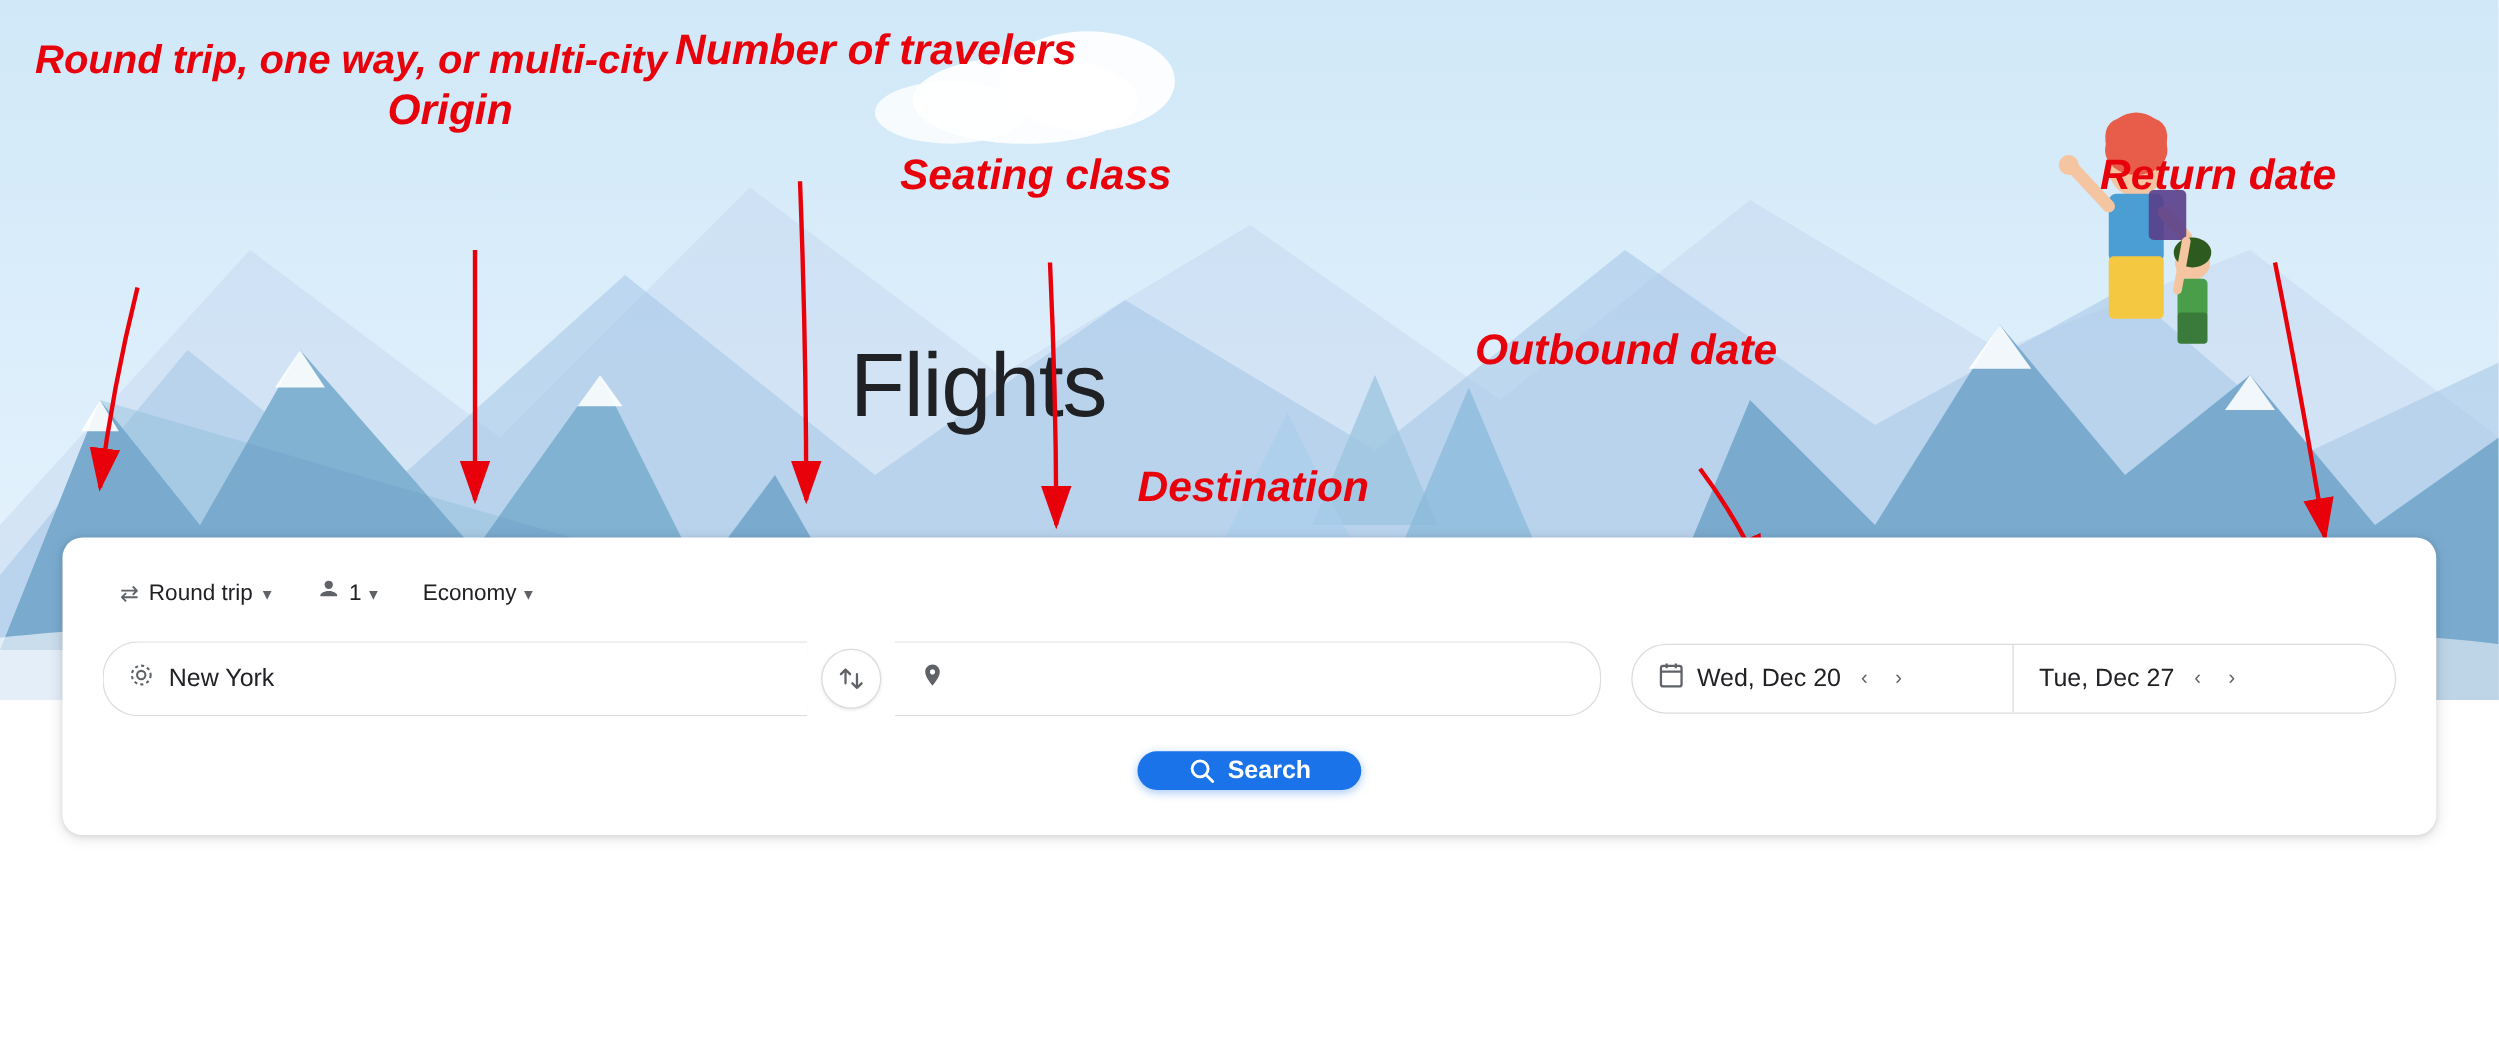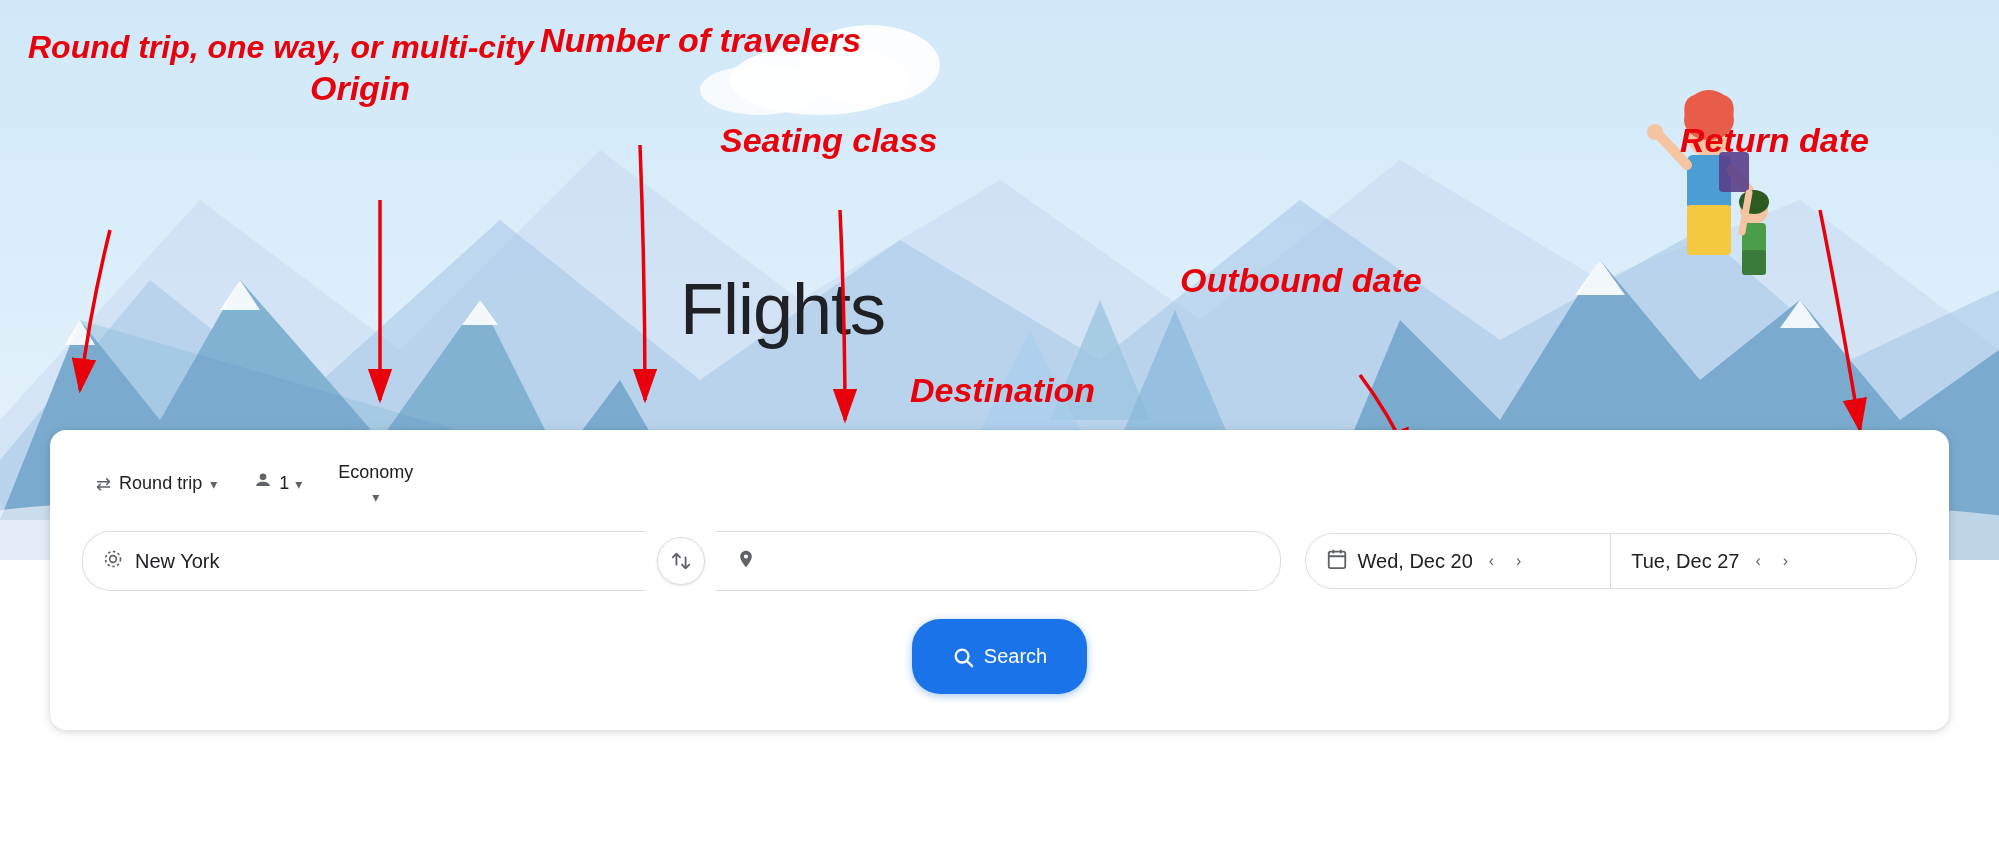--- a/index.html
+++ b/index.html
@@ -95,21 +95,20 @@
       align-items: center;
       gap: 6px;
       padding: 8px 14px;
       border: none;
       background: transparent;
       border-radius: 24px;
       font-size: 18px;
       color: #202124;
       cursor: pointer;
       font-family: inherit;
-      flex-direction: column;
     }
 
     .chevron-down {
       font-size: 14px;
       color: #5f6368;
     }
 
     
     .search-bottom-row {
       display: flex;
@@ -217,26 +216,26 @@
       display: flex;
       justify-content: center;
       margin-top: 28px;
     }
 
     .search-btn {
       background: #1a73e8;
       color: #fff;
       border: none;
       border-radius: 28px;
-      padding: 26px 40px;
+      padding: 4px 40px;
       font-size: 20px;
-      font-weight: 400;
-      cursor: pointer;
-      display: flex;
-      align-items: flex-end;
+      font-weight: 700;
+      cursor: pointer;
+      display: flex;
+      align-items: flex-start;
       gap: 10px;
       font-family: inherit;
       box-shadow: 0 2px 8px rgba(26,115,232,0.4);
     }
 
     
     svg.annotation-arrow {
       position: absolute;
       overflow: visible;
       pointer-events: none;

